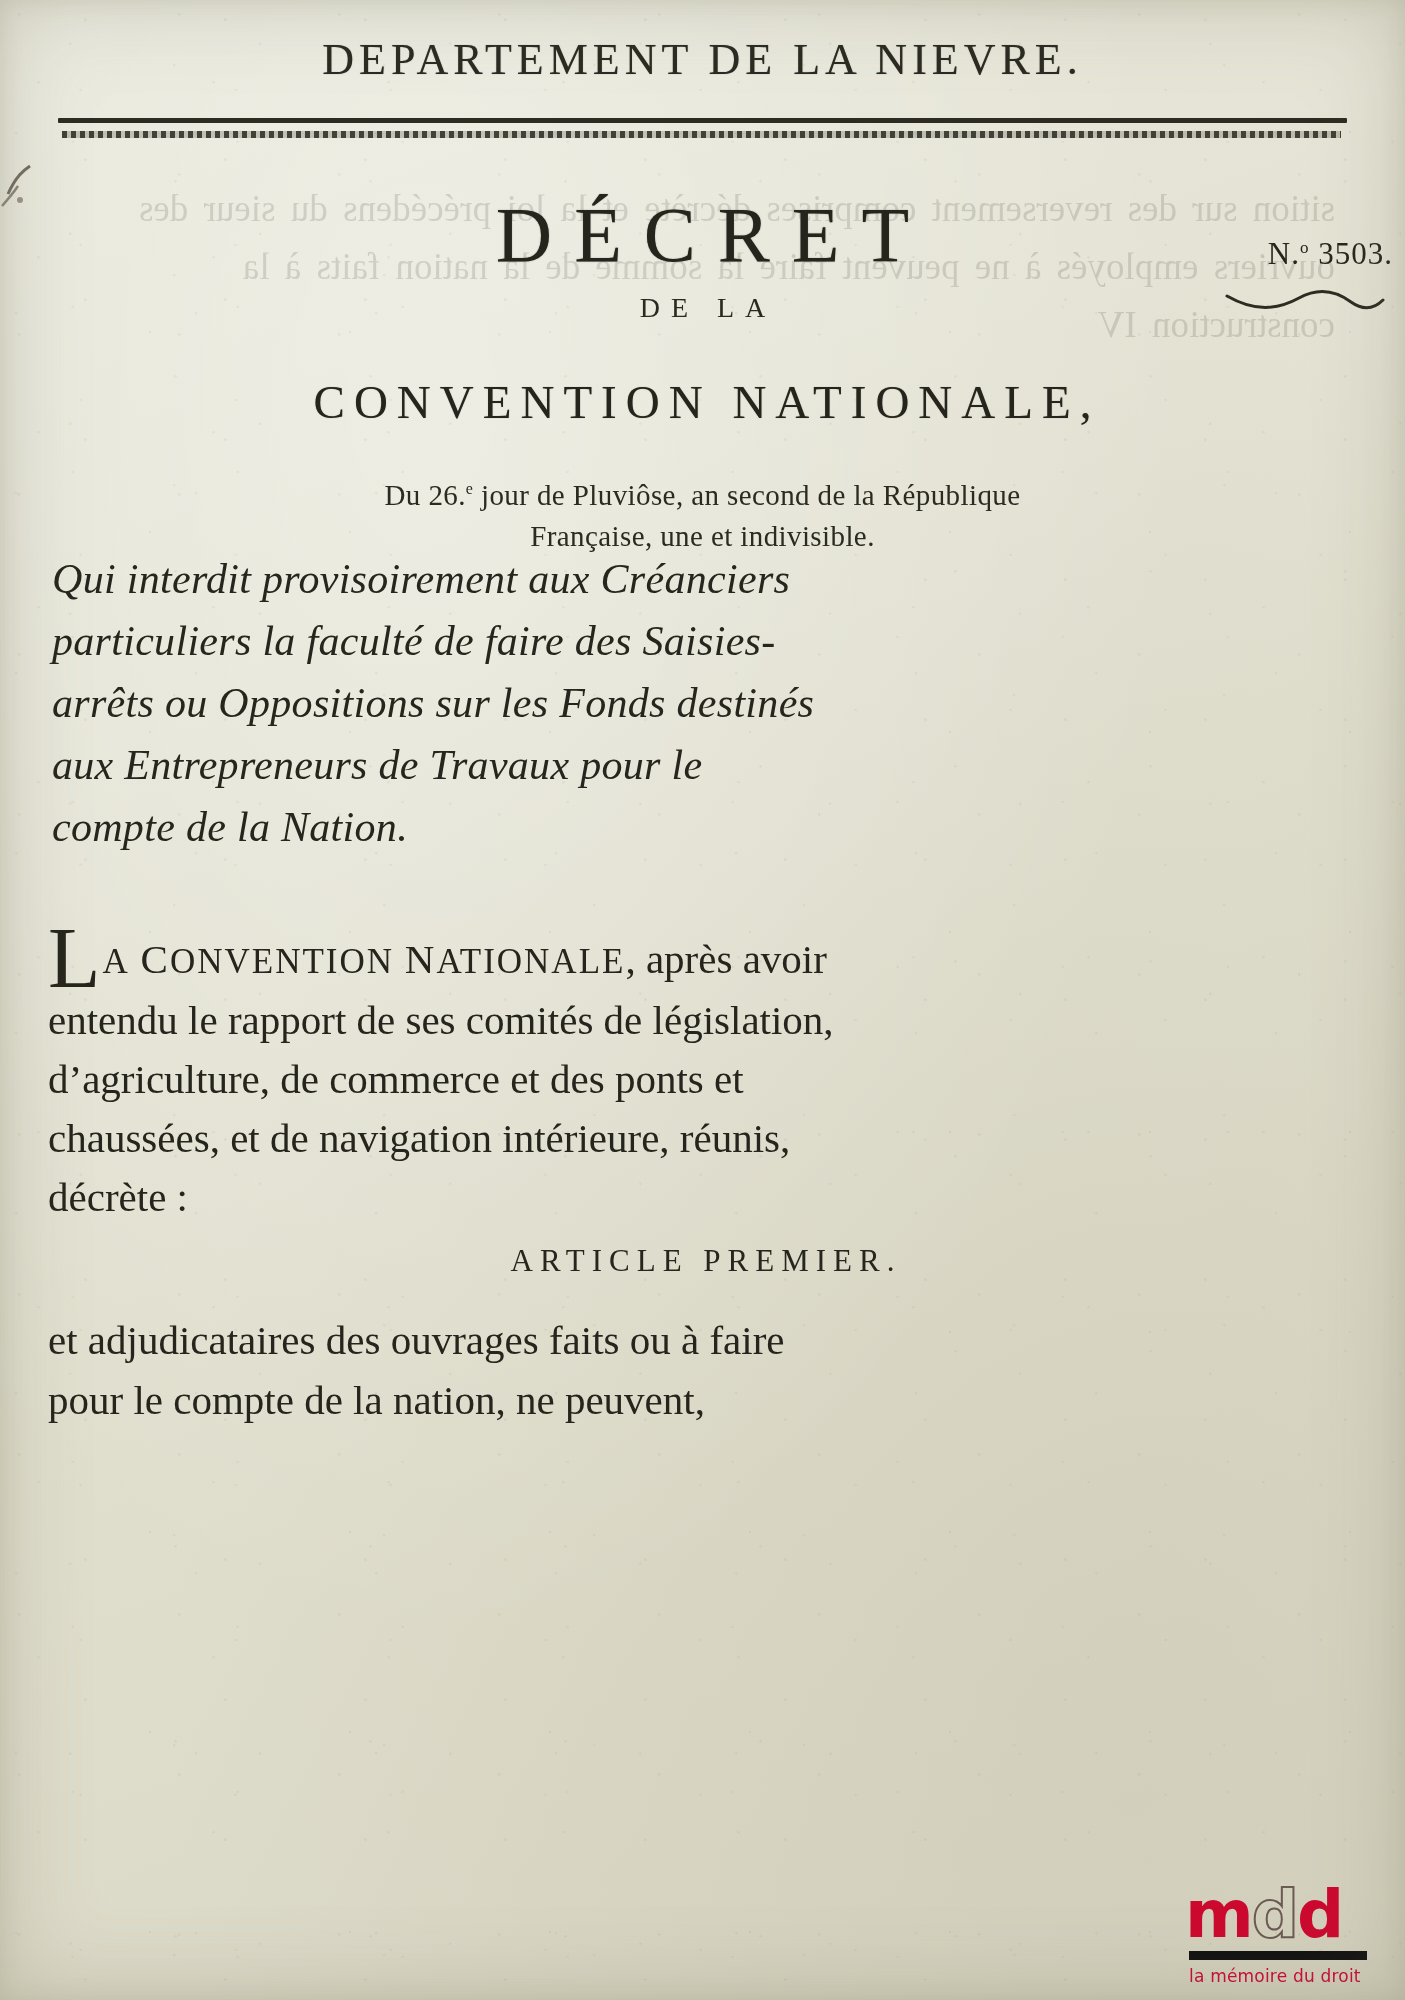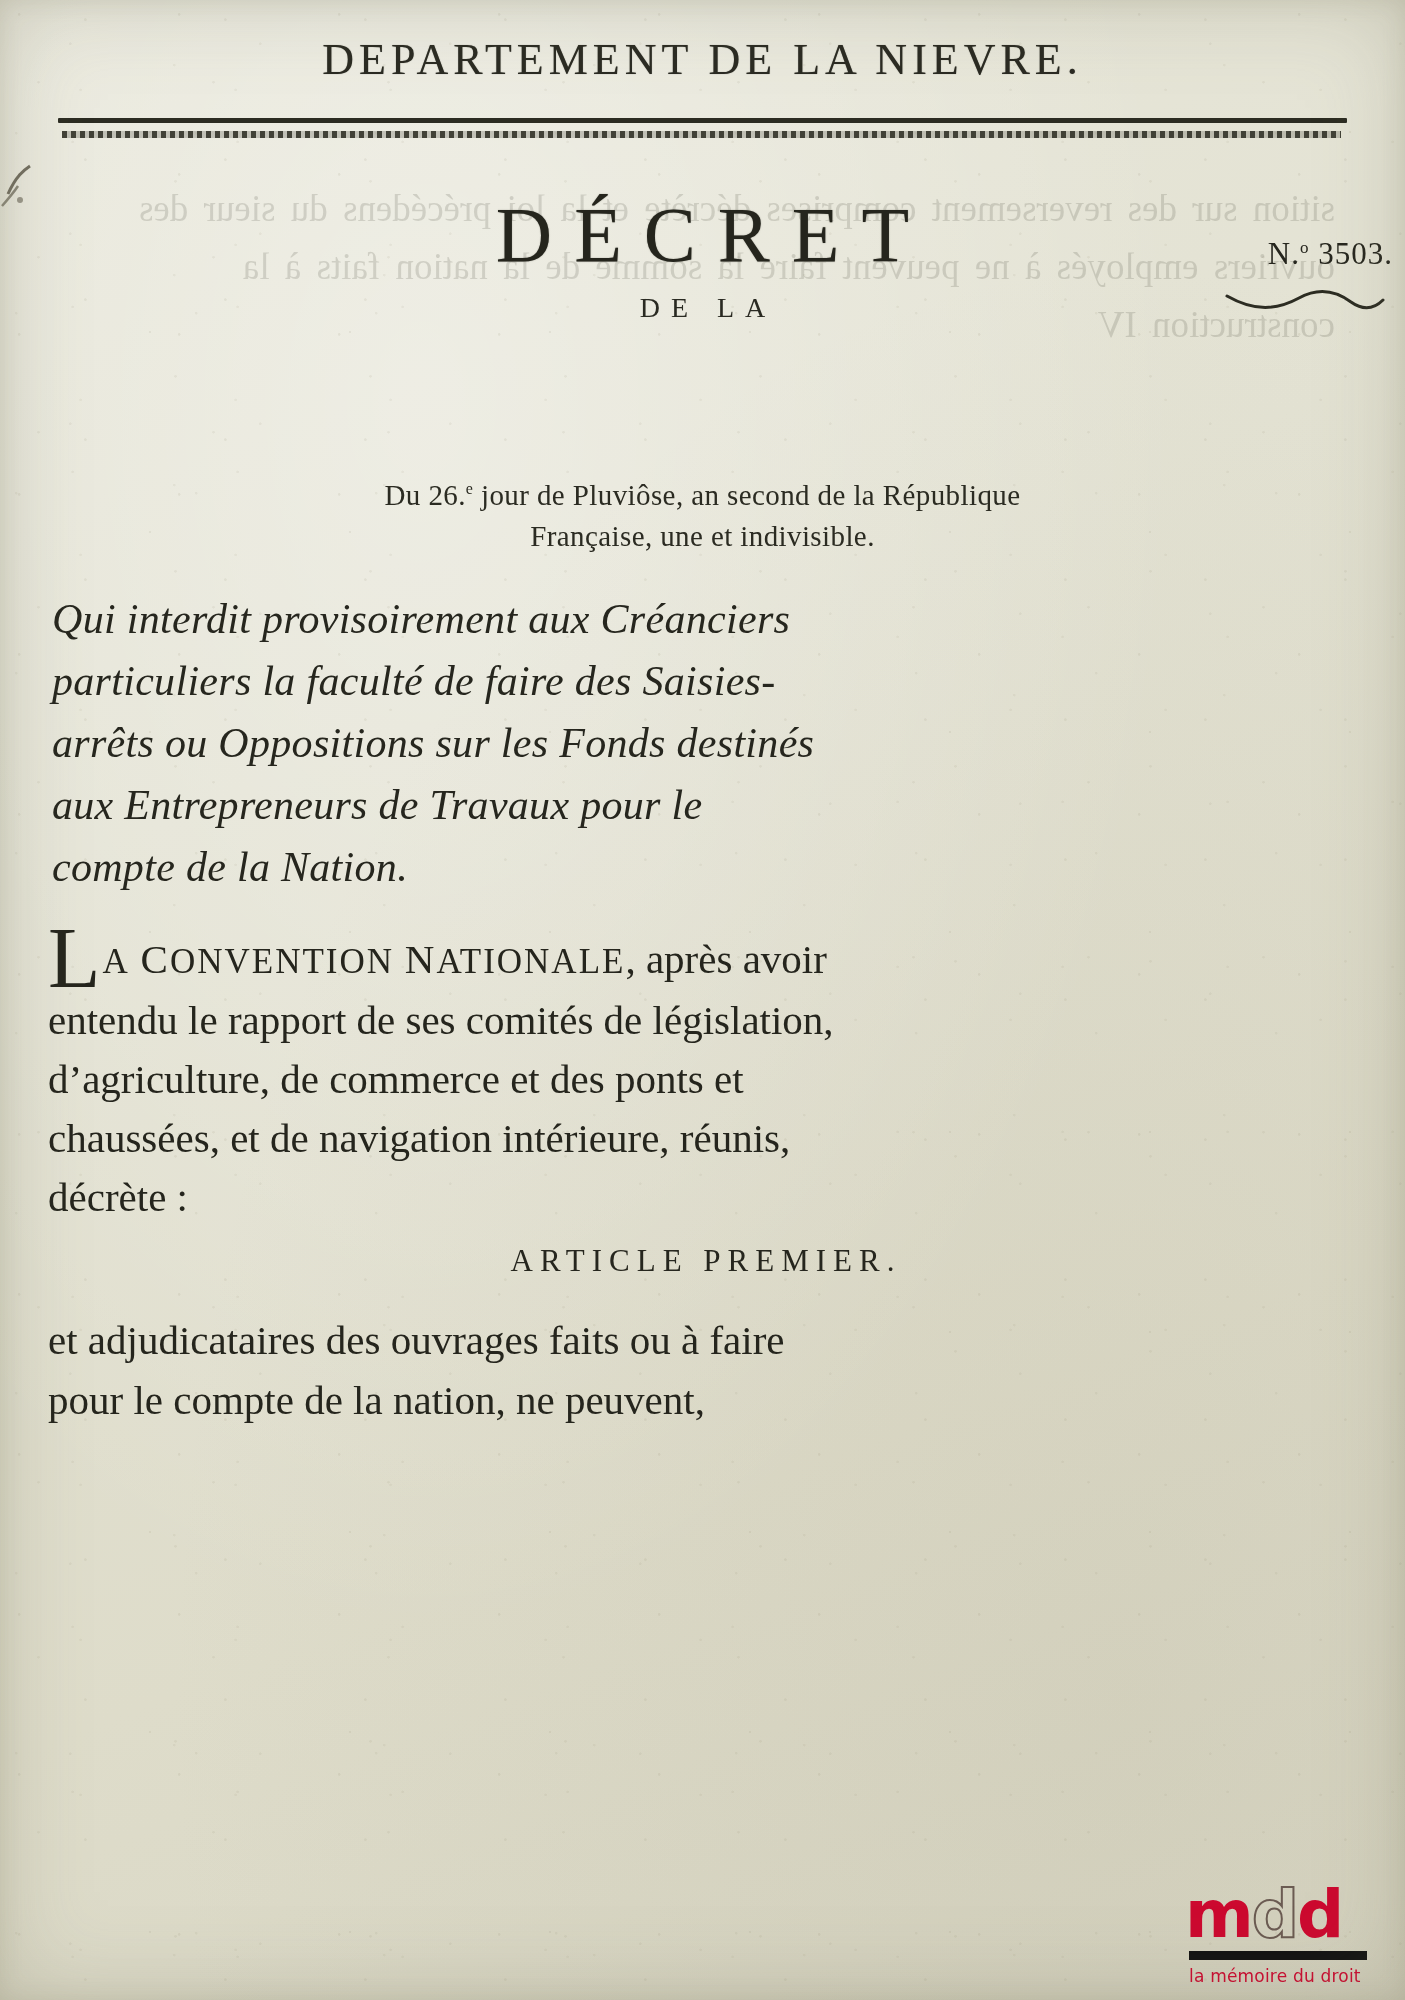--- a/index.html
+++ b/index.html
@@ -141,21 +141,21 @@
     font-size: 29px;
     line-height: 41px;
     letter-spacing: .4px;
     color: #2b2b22;
   }
   .datelines sup { font-size: 16px; vertical-align: super; }
 
   
   .summary {
     position: absolute;
-    top: 588px; left: 52px; right: 62px;
+    top: 548px; left: 52px; right: 62px;
     font-style: italic;
     font-size: 42px;
     line-height: 62px;
     text-align: justify;
     color: #26261e;
     letter-spacing: .3px;
   }
   .summary .ln { display: block; white-space: nowrap; }
   .summary .ln.last { }
 
@@ -280,20 +280,21 @@
     <div class="numero">
       <span>N.</span><sup>o</sup><span> 3503.</span>
     </div>
 
     <svg class="numero-squiggle" viewBox="0 0 160 26">
       <path d="M2 8 C 30 24, 52 22, 74 10 C 92 0, 110 2, 126 14 C 140 24, 150 20, 158 12" stroke="#2c2c22" stroke-width="3" fill="none" stroke-linecap="round"></path>
     </svg>
 
     <div class="dela">DE LA</div>
 
+    <div class="convention">CONVENTION NATIONALE,</div>
 
     <div class="datelines">
       <div><span>Du 26.</span><sup>e</sup><span> jour de Pluviôse, an second de la République</span></div>
       <div>Française, une et indivisible.</div>
     </div>
 
     <div class="summary">
       <span class="ln">Qui interdit provisoirement aux Créanciers</span>
       <span class="ln">particuliers la faculté de faire des Saisies-</span>
       <span class="ln">arrêts ou Oppositions sur les Fonds destinés</span>

